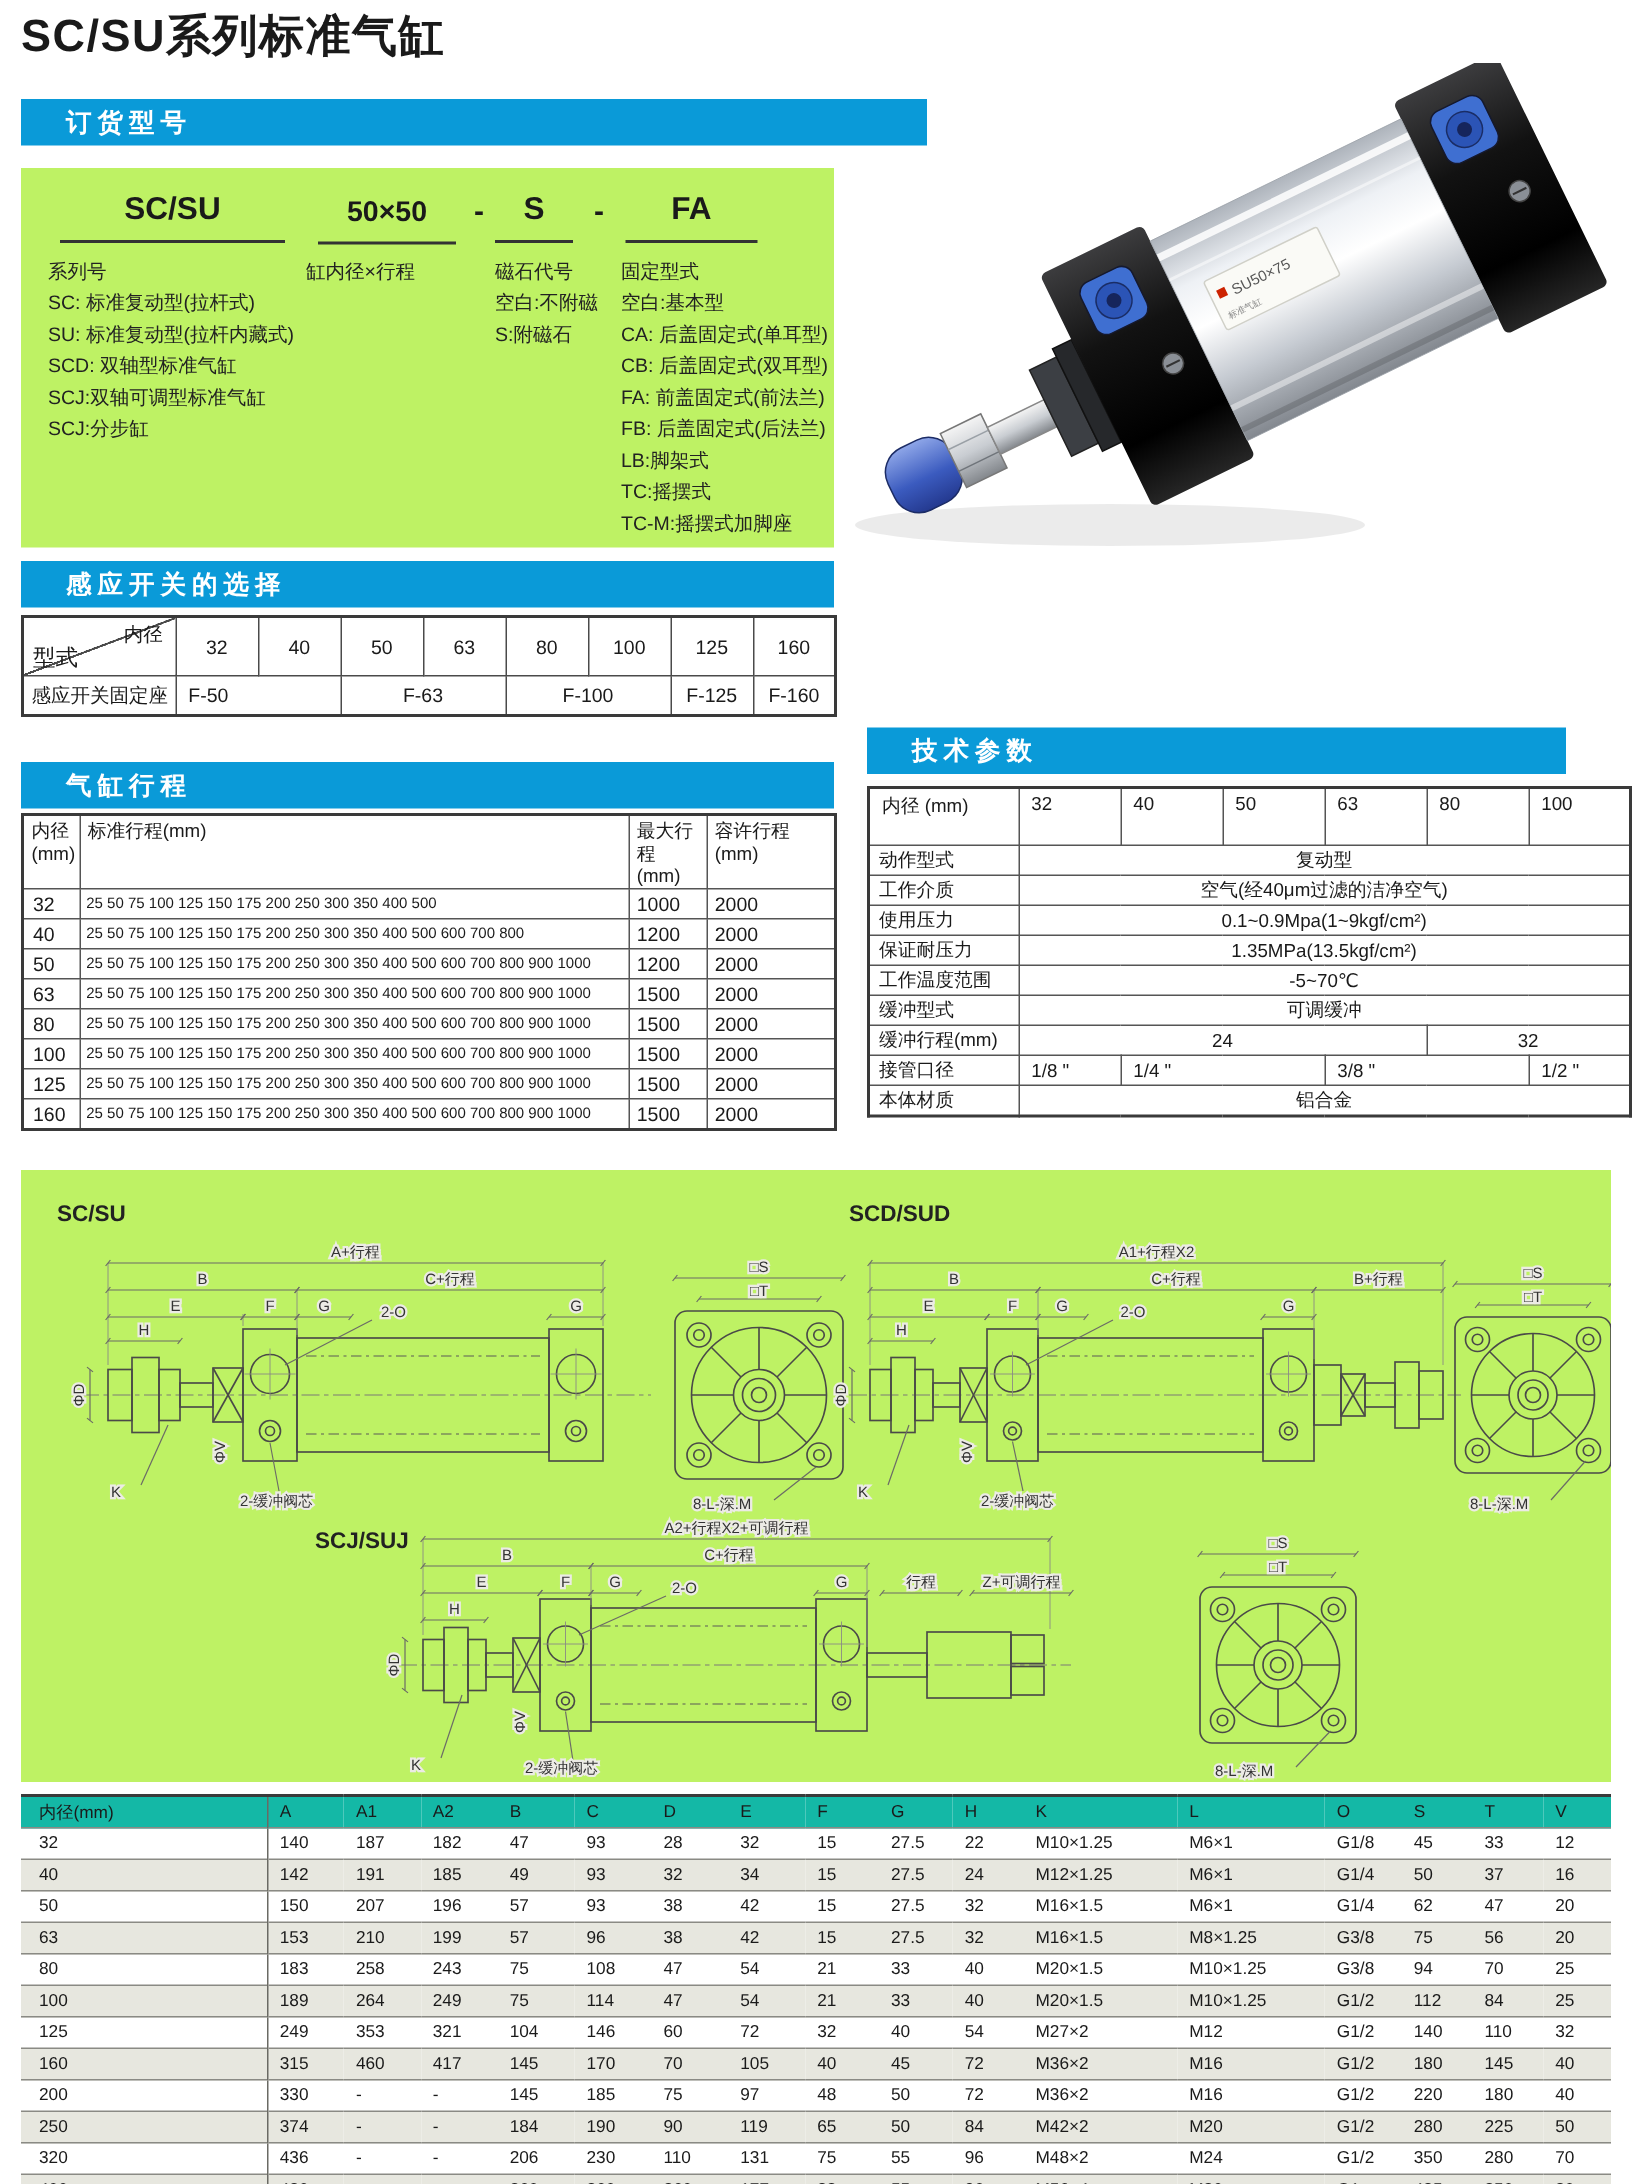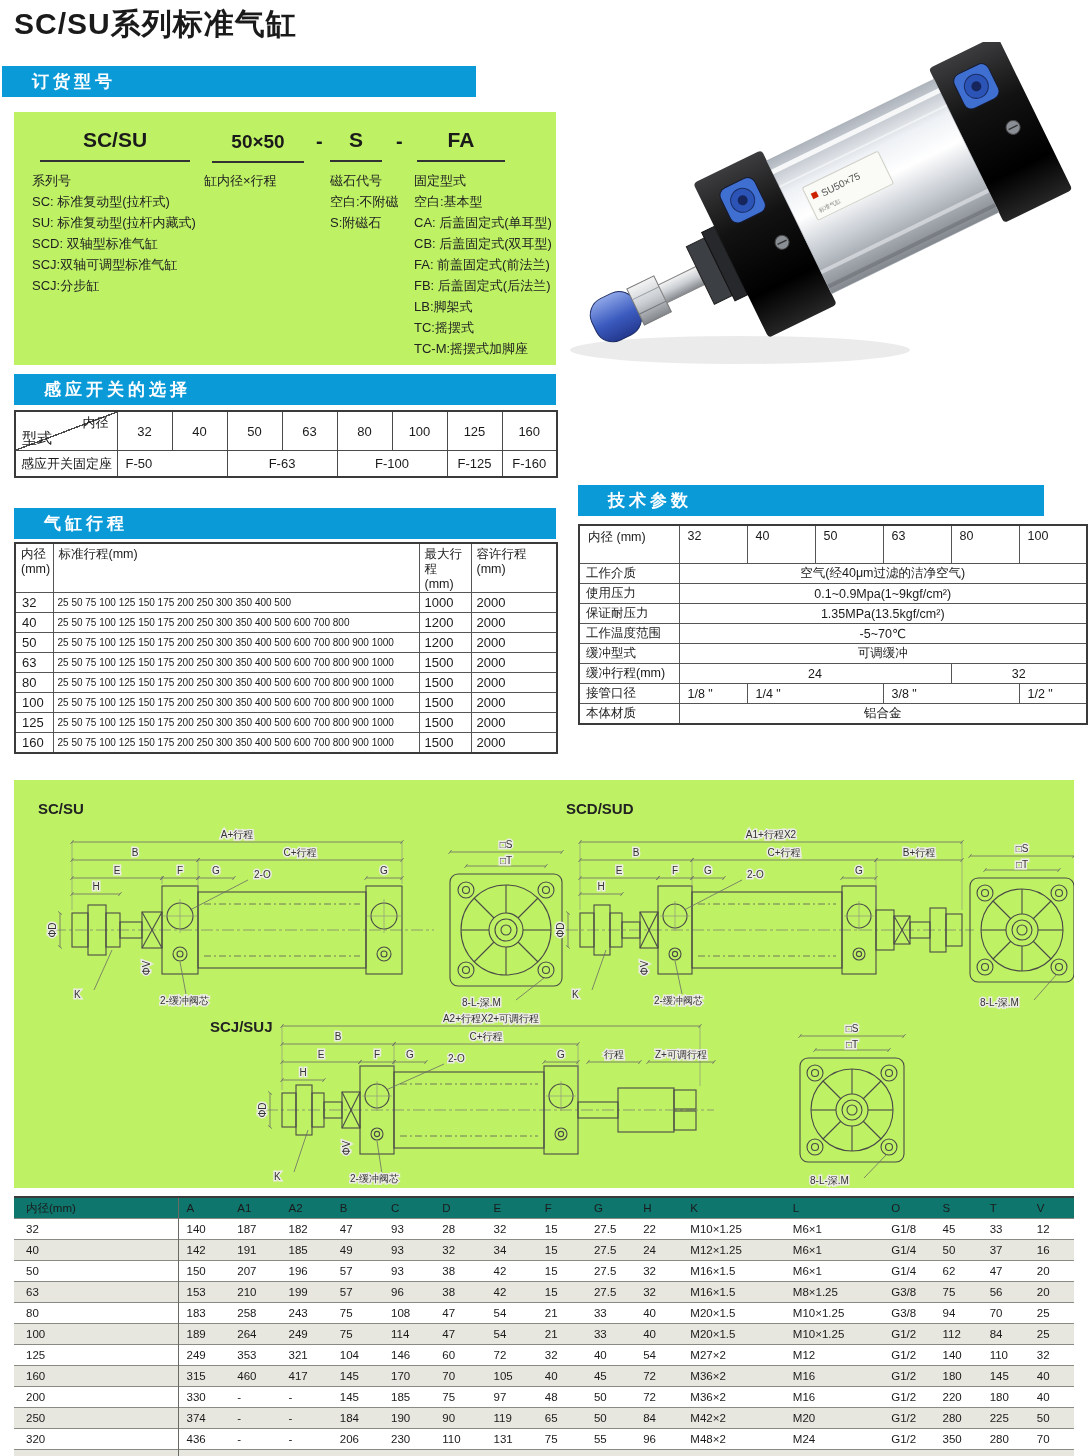--- a/index.html
+++ b/index.html
@@ -46,21 +46,21 @@
   .tech td { border:1px solid #555; font-size:12.5px; height:19px; text-align:center; padding:0; }
   .tech td.lbl { text-align:left; padding-left:6px; }
   .tech .hrow td { height:34px; vertical-align:top; text-align:left; padding:3px 0 0 8px; }
   .tech td.pl { text-align:left; padding-left:8px; }
 
   
   .dims { position:absolute; left:14px; top:1196px; width:1060px; table-layout:fixed;
           border-top:2px solid #3a3a3a; border-bottom:2px solid #3a3a3a; }
   .dims th, .dims td { font-size:11.5px; text-align:left; padding:0 0 0 8px; height:20px;
                        border-top:1px solid #8a8a84; }
-  .dims th { background:#0f766e; }
+  .dims th { background:#14b8a6; }
   .dims th:first-child, .dims td:first-child { border-right:1px solid #6a6a64; padding-left:12px; }
   .dims tbody tr:nth-child(even) td { background:#e7e7df; }
 
   
   .drawpanel svg { display:block; }
   .pline { stroke:#4a4a48; fill:none; stroke-width:1.1; }
   .dim  { stroke:#6b6b66; stroke-width:0.8; marker-start:url(#mt); marker-end:url(#mt); }
   .ext  { stroke:#8a8a84; stroke-width:0.6; }
   .ldr  { stroke:#6b6b66; stroke-width:0.8; }
   .cline{ stroke:#7a7a74; stroke-width:0.7; stroke-dasharray:12 3 3 3; }
@@ -69,21 +69,21 @@
   .dname { font-size:15px; font-weight:bold; fill:#222; }
   .mid { text-anchor:middle; }
 </style>
 </head>
 <body>
 
 <div class="page">
 
   <h1 class="title">SC/SU系列标准气缸</h1>
 
-  <div class="bar" style="left:2px; top:66px; width:474px;">订货型号</div>
+  <div class="bar" style="left:14px; top:66px; width:604px;">订货型号</div>
 
   <div class="panel" style="left:14px; top:112px; width:542px; height:253px;">
     <div class="code-item" style="left:26px; top:16px; width:150px;">SC/SU</div>
     <div class="code-item" style="left:198px; top:19px; width:92px; font-size:19px;">50×50</div>
     <div class="code-dash" style="left:302px; top:18px;">-</div>
     <div class="code-item" style="left:316px; top:16px; width:52px;">S</div>
     <div class="code-dash" style="left:382px; top:18px;">-</div>
     <div class="code-item" style="left:403px; top:16px; width:88px;">FA</div>
 
     <div class="ord-col" style="left:18px; top:58px;">
@@ -300,20 +300,24 @@
         <tr class="hrow">
       <td class="lbl">内径 (mm)</td>
       <td>32</td>
       <td>40</td>
       <td>50</td>
       <td>63</td>
       <td>80</td>
       <td>100</td>
     </tr>
     <tr>
+          <td class="lbl">动作型式</td>
+          <td colspan="6">复动型</td>
+        </tr>
+    <tr>
           <td class="lbl">工作介质</td>
           <td colspan="6">空气(经40μm过滤的洁净空气)</td>
         </tr>
     <tr>
           <td class="lbl">使用压力</td>
           <td colspan="6">0.1~0.9Mpa(1~9kgf/cm²)</td>
         </tr>
     <tr>
           <td class="lbl">保证耐压力</td>
           <td colspan="6">1.35MPa(13.5kgf/cm²)</td>

